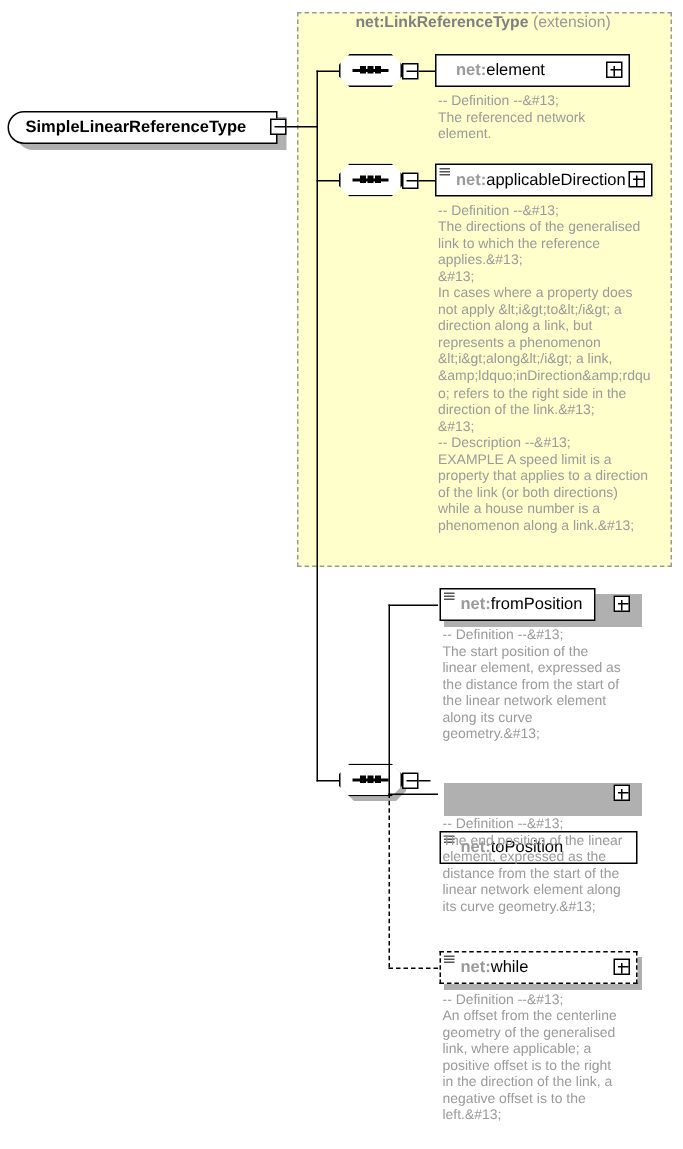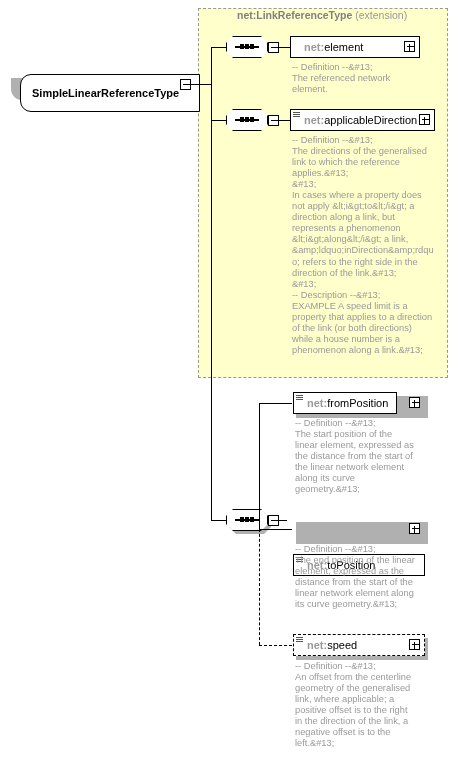--- a/index.html
+++ b/index.html
@@ -136,21 +136,21 @@
 <body>
 
 <div id="stage">
 
   <div class="ext-panel" style="left:198px;top:8px;width:250px;height:370px;"></div>
   <div class="ext-title" style="left:206px;top:9px;margin-left:31px;">
     <span class="local">net:LinkReferenceType</span><span>&nbsp;</span><span class="paren">(extension)</span>
   </div>
 
   <div class="shadow" style="left:11px;top:78px;width:180px;height:22px;border-bottom-left-radius:11px;"></div>
-  <div class="typebox" style="left:20px;top:74px;width:180px;height:38px;text-align:center;">
+  <div class="typebox" style="left:5px;top:74px;width:180px;height:22px;text-align:center;">
     <span class="tb-label">SimpleLinearReferenceType</span>
   </div>
   <div class="expander" style="left:180px;top:79px;"></div>
 
   <div class="ln lnh" style="left:191px;top:84px;width:21px;"></div>
 
   <div class="ln lnv" style="left:211px;top:47px;height:474px;"></div>
 
   <div class="ln lnh" style="left:211px;top:47px;width:15px;"></div>
   <div class="seq" style="left:226px;top:36px;">
@@ -279,21 +279,21 @@
 its curve geometry.&amp;#13;</div>
 
   <div class="shadow" style="left:296px;top:638px;width:132px;height:22px;"></div>
   <div class="elbox optional" style="left:293px;top:634px;width:132px;height:22px;">
     <div class="typeglyph">
         <i></i>
         <i></i>
         <i></i>
       </div>
     <span class="el-label">
-      <span class="pfx">net:</span><span class="loc">speed</span>
+      <span class="pfx">net:</span><span class="loc">while</span>
     </span>
   </div>
   <div class="expander plus" style="left:409px;top:639px;"></div>
   <div class="anno" style="left:295px;top:661px;width:145px;">-- Definition --&amp;#13;
 An offset from the centerline
 geometry of the generalised
 link, where applicable; a
 positive offset is to the right
 in the direction of the link, a
 negative offset is to the

